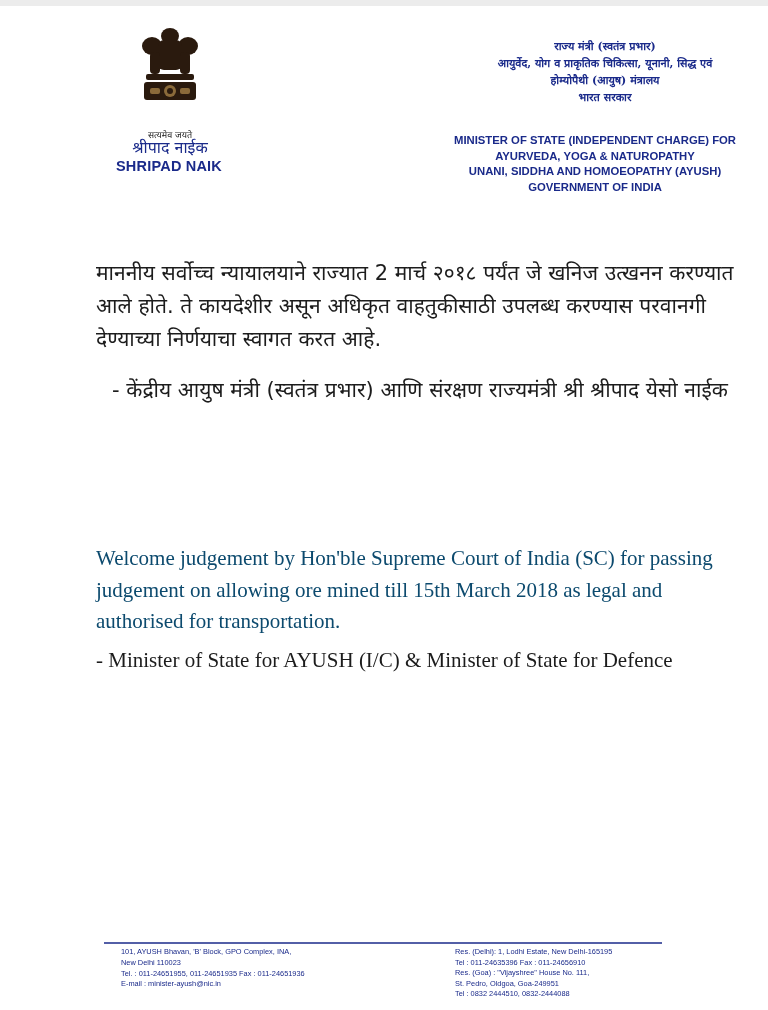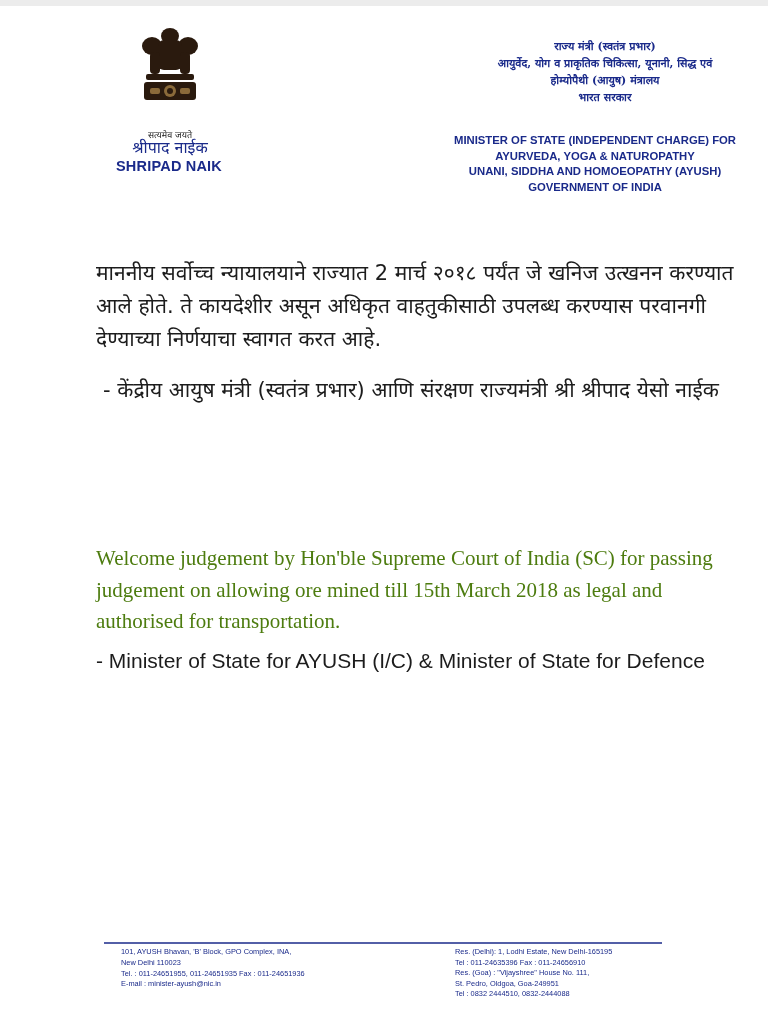--- a/index.html
+++ b/index.html
@@ -11,24 +11,24 @@
 
     .emblem { position: absolute; left: 138px; top: 26px; width: 64px; height: 84px; }
     .motto { position: absolute; left: 130px; top: 112px; width: 80px; text-align: center; font-size: 9px; color: #222; margin-top: 16px; }
     .name-hi { position: absolute; left: 110px; top: 136px; width: 120px; text-align: center; font-size: 16px; color: #1a2a8a; }
     .name-en { position: absolute; left: 96px; top: 158px; width: 146px; text-align: center; font-family: "Liberation Sans", sans-serif; font-weight: bold; font-size: 14.5px; color: #1a2a8a; letter-spacing: 0.2px; }
 
     .hdr-hi { position: absolute; left: 440px; top: 38px; width: 330px; text-align: center; font-family: "DejaVu Serif", serif; color: #1a2a8a; font-size: 11px; line-height: 17px; font-weight: bold; }
     .hdr-en { position: absolute; left: 420px; top: 133px; width: 350px; text-align: center; font-family: "Liberation Sans", sans-serif; color: #1a2a8a; font-size: 11.3px; line-height: 15.5px; font-weight: bold; }
 
     .mr-body { position: absolute; left: 96px; top: 257px; width: 640px; font-size: 21px; line-height: 33px; color: #1c1c1c; }
-    .mr-sig { position: absolute; left: 103px; top: 374px; width: 640px; font-size: 21px; line-height: 33px; color: #1c1c1c; }
+    .mr-sig { position: absolute; left: 112px; top: 374px; width: 640px; font-size: 21px; line-height: 33px; color: #1c1c1c; }
 
-    .en-body { position: absolute; left: 96px; top: 543px; width: 640px; font-family: "Liberation Serif", serif; font-size: 21px; line-height: 31.5px; color: #4d7c0f; }
-    .en-sig { position: absolute; left: 96px; top: 645px; width: 640px; font-family: Liberation Sans, sans-serif; font-size: 21px; line-height: 31.5px; color: #1c1c1c; }
+    .en-body { position: absolute; left: 96px; top: 543px; width: 640px; font-family: "Liberation Serif", serif; font-size: 21px; line-height: 31.5px; color: #0c4a6e; }
+    .en-sig { position: absolute; left: 96px; top: 645px; width: 640px; font-family: Liberation Serif, serif; font-size: 21px; line-height: 31.5px; color: #1c1c1c; }
 
     .foot-rule { position: absolute; left: 104px; top: 942px; width: 558px; height: 2px; background: #1a2a8a; opacity: 0.75; }
     .foot-left { position: absolute; left: 121px; top: 947px; width: 280px; font-family: Liberation Sans, sans-serif; font-size: 7.4px; line-height: 10.8px; color: #1a2a8a; }
     .foot-right { position: absolute; left: 455px; top: 947px; width: 240px; font-family: "Liberation Sans", sans-serif; font-size: 7.4px; line-height: 10.6px; color: #1a2a8a; }
     .line { display: block; white-space: nowrap; }
   </style>
 </head>
 <body>
 
 <div class="topband"></div>

